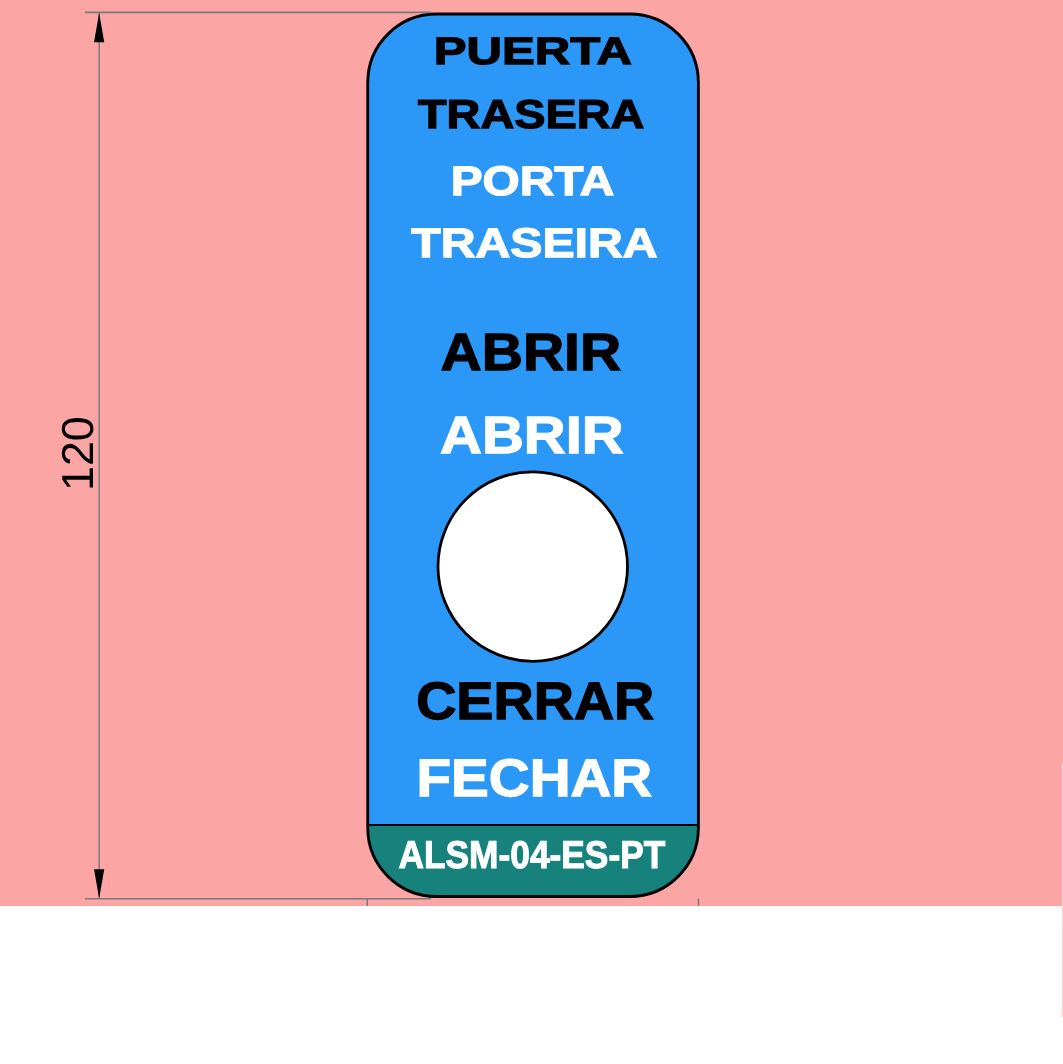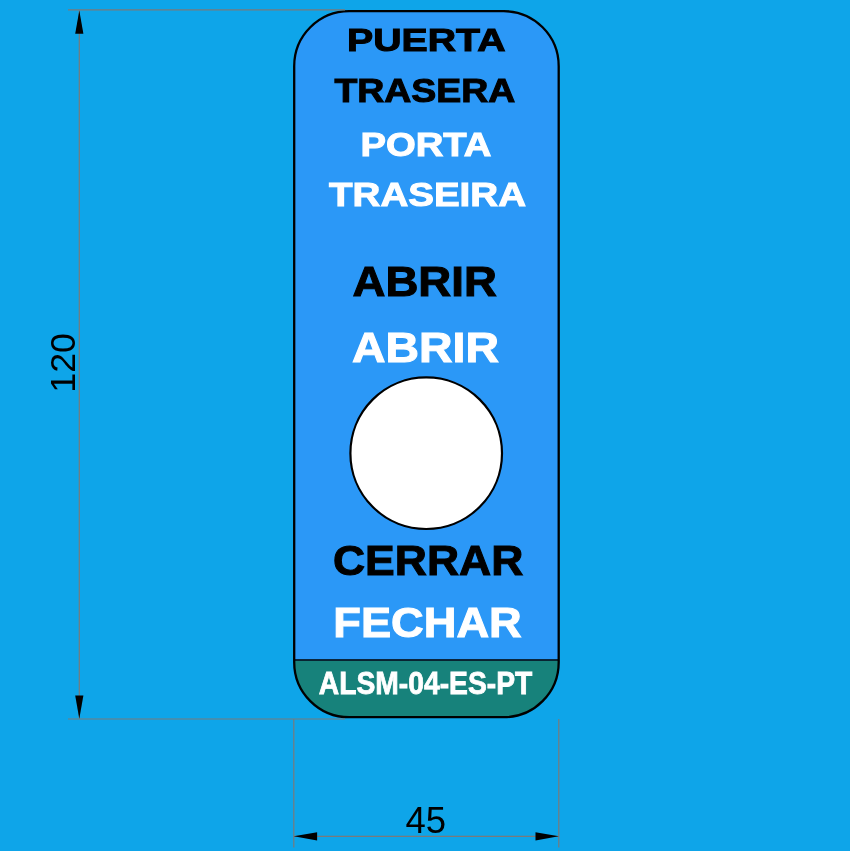--- a/index.html
+++ b/index.html
@@ -1,16 +1,16 @@
 <!DOCTYPE html>
 <html><head>
 <meta charset="utf-8">
 <style>
   html,body{margin:0;padding:0;background:#ffffff;}
-  .page{position:relative;width:850px;height:851px;background:#0ea5e9;overflow:hidden;text-decoration:underline;}
+  .page{position:relative;width:850px;height:725px;background:#fca5a5;overflow:hidden;text-decoration:underline;}
   text{font-family:"Liberation Sans", sans-serif;}
   .lbl{font-weight:bold;}
   .dim{font-weight:normal;fill:#000000;}
 </style>
 </head>
 <body>
 <div class="page">
 <svg width="850" height="851" viewBox="0 0 850 851" xmlns="http://www.w3.org/2000/svg">
   <defs>
     <clipPath id="tagclip">

